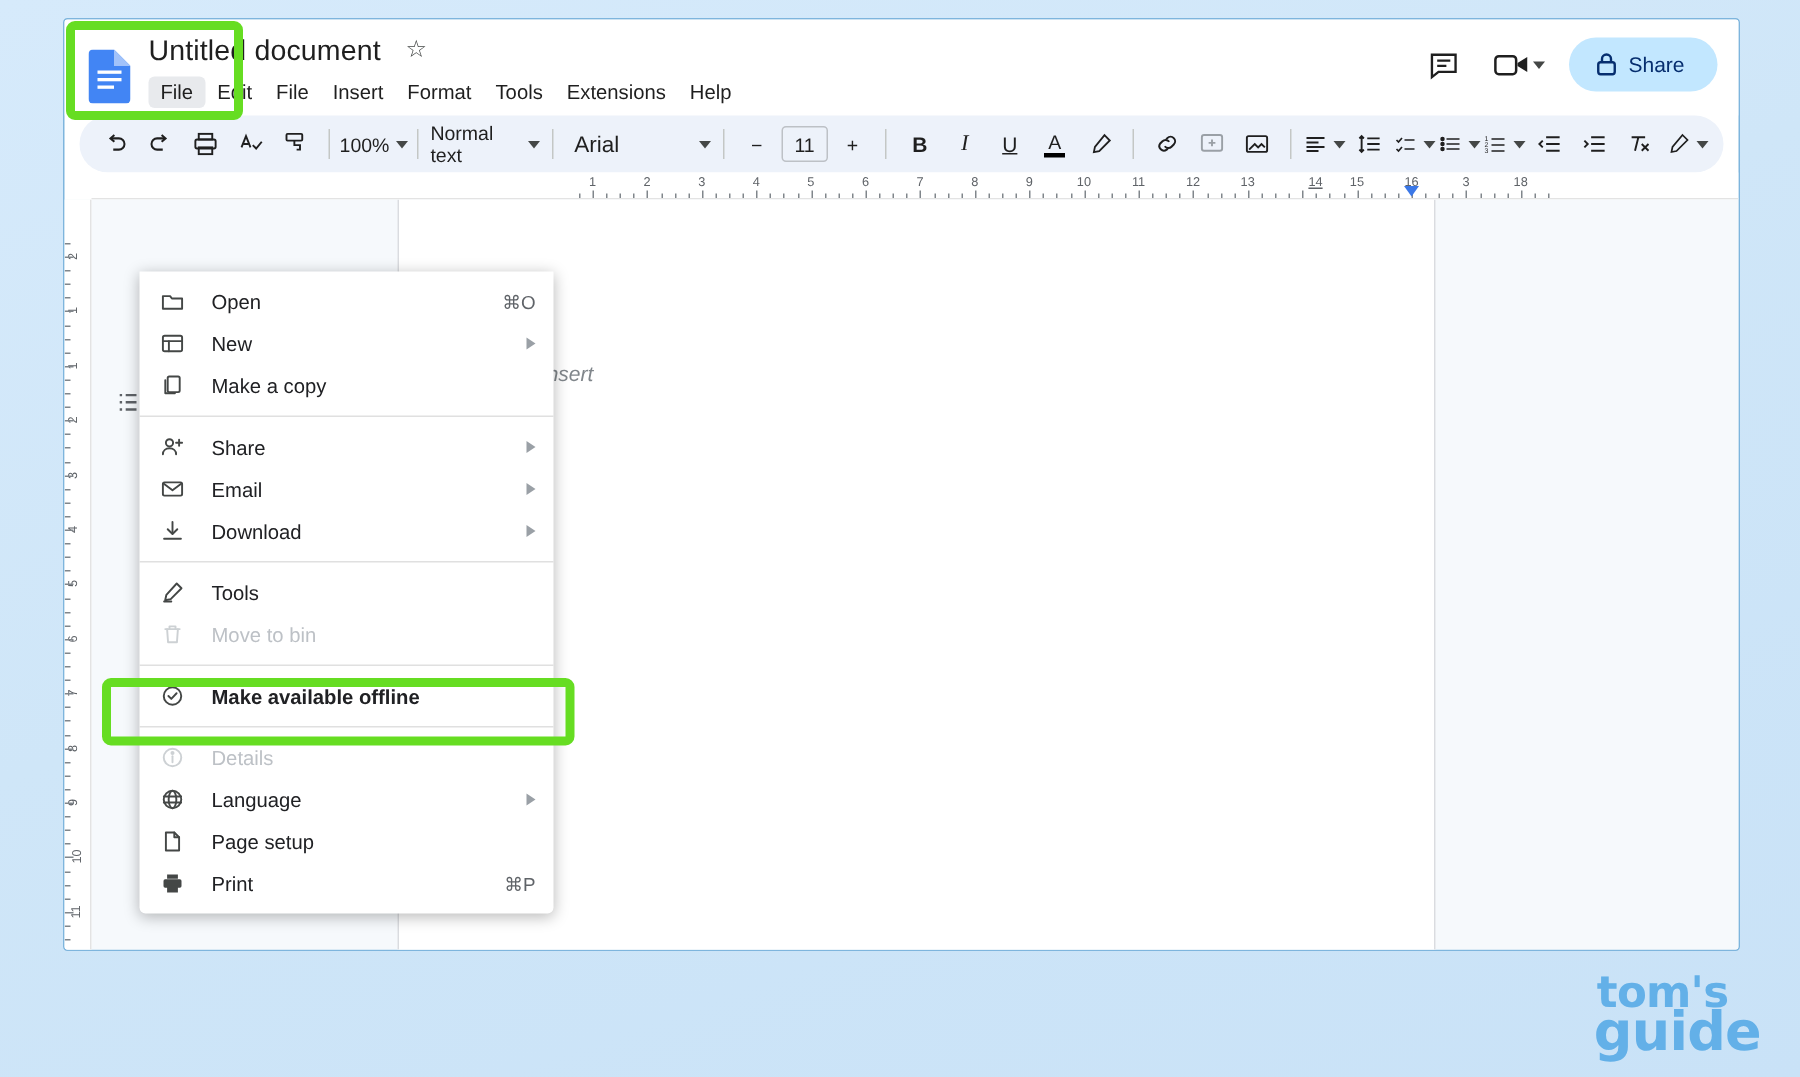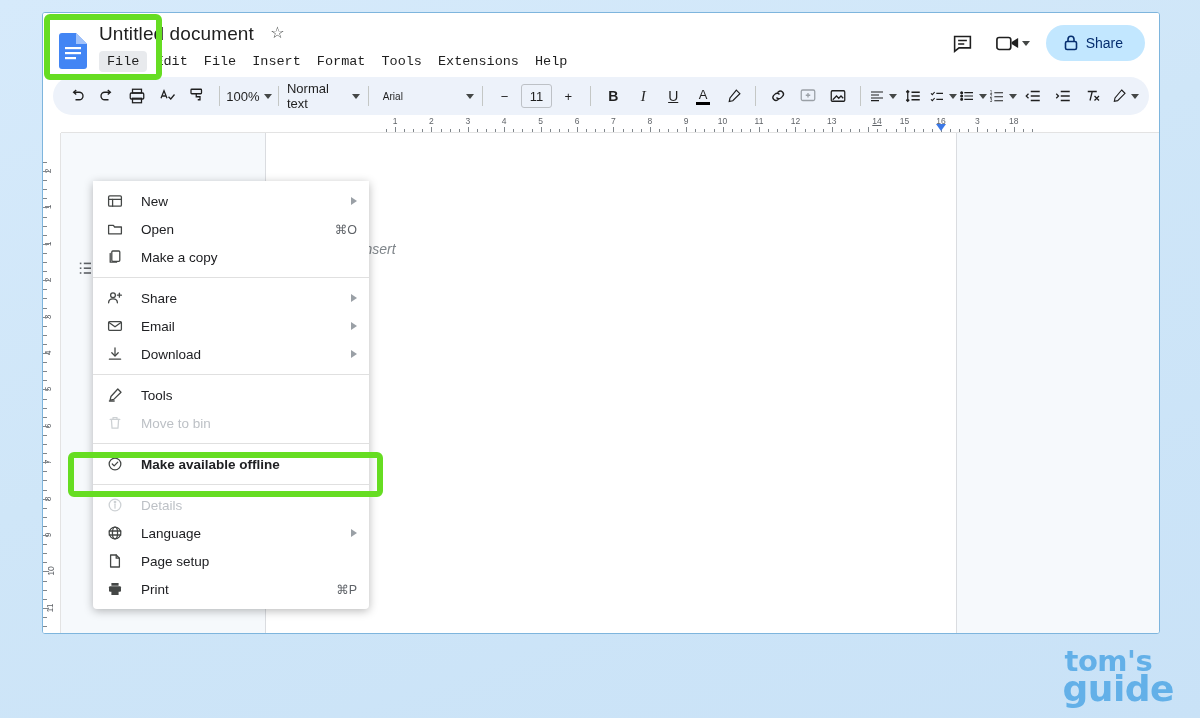--- a/index.html
+++ b/index.html
@@ -64,21 +64,21 @@
   #star-icon {
     display: inline-block;
     margin-left: 12px;
     font-size: 16px; color: #444746;
     vertical-align: 2px;
     cursor: pointer;
   }
   #menubar {
     position: absolute; left: 56px; top: 38px;
     display: flex; gap: 0px;
-    font-size: 13.5px; color: #1f1f1f; font-family: Liberation Mono, monospace;
+    font-size: 13.5px; color: #1f1f1f;
   }
   .menu-item {
     padding: 3px 8px;
     border-radius: 4px;
     cursor: pointer;
     white-space: nowrap;
   }
   .menu-item.active { background: #e8eaed; }
 
   #header-right {
@@ -127,21 +127,21 @@
   }
   .tb-sep { width: 1px; height: 20px; background: #c4c7c5; margin: 0 6px; }
   .tb-caret {
     width: 0; height: 0; margin-left: 4px;
     border-left: 4px solid transparent;
     border-right: 4px solid transparent;
     border-top: 5px solid #444746;
   }
   #font-name {
     width: 92px; padding-left: 6px;
-    font-size: 10px; white-space: nowrap;
+    font-size: 15px; white-space: nowrap;
   }
   #font-size-box {
     width: 34px; height: 24px;
     border: 1px solid #bdc1c6; border-radius: 3px;
     background: #edf2fa;
     display: flex; align-items: center; justify-content: center;
     font-size: 13px;
   }
   .tb-label { font-weight: bold; font-size: 14px; }
   .tb-ital { font-style: italic; font-family: "Liberation Serif", serif; font-size: 15px; }
@@ -665,36 +665,36 @@
     </div>
 
     <div id="doc-page">
       <div id="doc-placeholder">e @ to insert</div>
     </div>
 
     <div id="file-menu">
         <div class="mi">
           <span class="mi-ic">
             <svg width="16" height="16" viewBox="0 0 20 20" fill="none" stroke="currentColor" stroke-width="1.6" stroke-linecap="round" stroke-linejoin="round">
+              <path d="M2 5.5h6l1.5 2H18v8.5H2z"></path>
+            </svg>
+          </span>
+          <span class="mi-label">Open</span>
+          <span class="mi-accel">⌘O</span>
+        </div>
+        <div class="mi">
+          <span class="mi-ic">
+            <svg width="16" height="16" viewBox="0 0 20 20" fill="none" stroke="currentColor" stroke-width="1.6" stroke-linecap="round" stroke-linejoin="round">
               <rect x="2" y="3.5" width="16" height="13" rx="1.5"></rect>
               <line x1="2" y1="8" x2="18" y2="8"></line>
               <line x1="7" y1="8" x2="7" y2="16.5"></line>
             </svg>
           </span>
           <span class="mi-label">New</span>
           <span class="mi-arrow"></span>
-        </div>
-        <div class="mi">
-          <span class="mi-ic">
-            <svg width="16" height="16" viewBox="0 0 20 20" fill="none" stroke="currentColor" stroke-width="1.6" stroke-linecap="round" stroke-linejoin="round">
-              <path d="M2 5.5h6l1.5 2H18v8.5H2z"></path>
-            </svg>
-          </span>
-          <span class="mi-label">Open</span>
-          <span class="mi-accel">⌘O</span>
         </div>
         <div class="mi">
           <span class="mi-ic">
             <svg width="16" height="16" viewBox="0 0 20 20" fill="none" stroke="currentColor" stroke-width="1.6" stroke-linecap="round" stroke-linejoin="round">
               <rect x="6" y="2.5" width="10" height="13" rx="1.3"></rect>
               <path d="M4 5.5v11h8"></path>
             </svg>
           </span>
           <span class="mi-label">Make a copy</span>
         </div>

